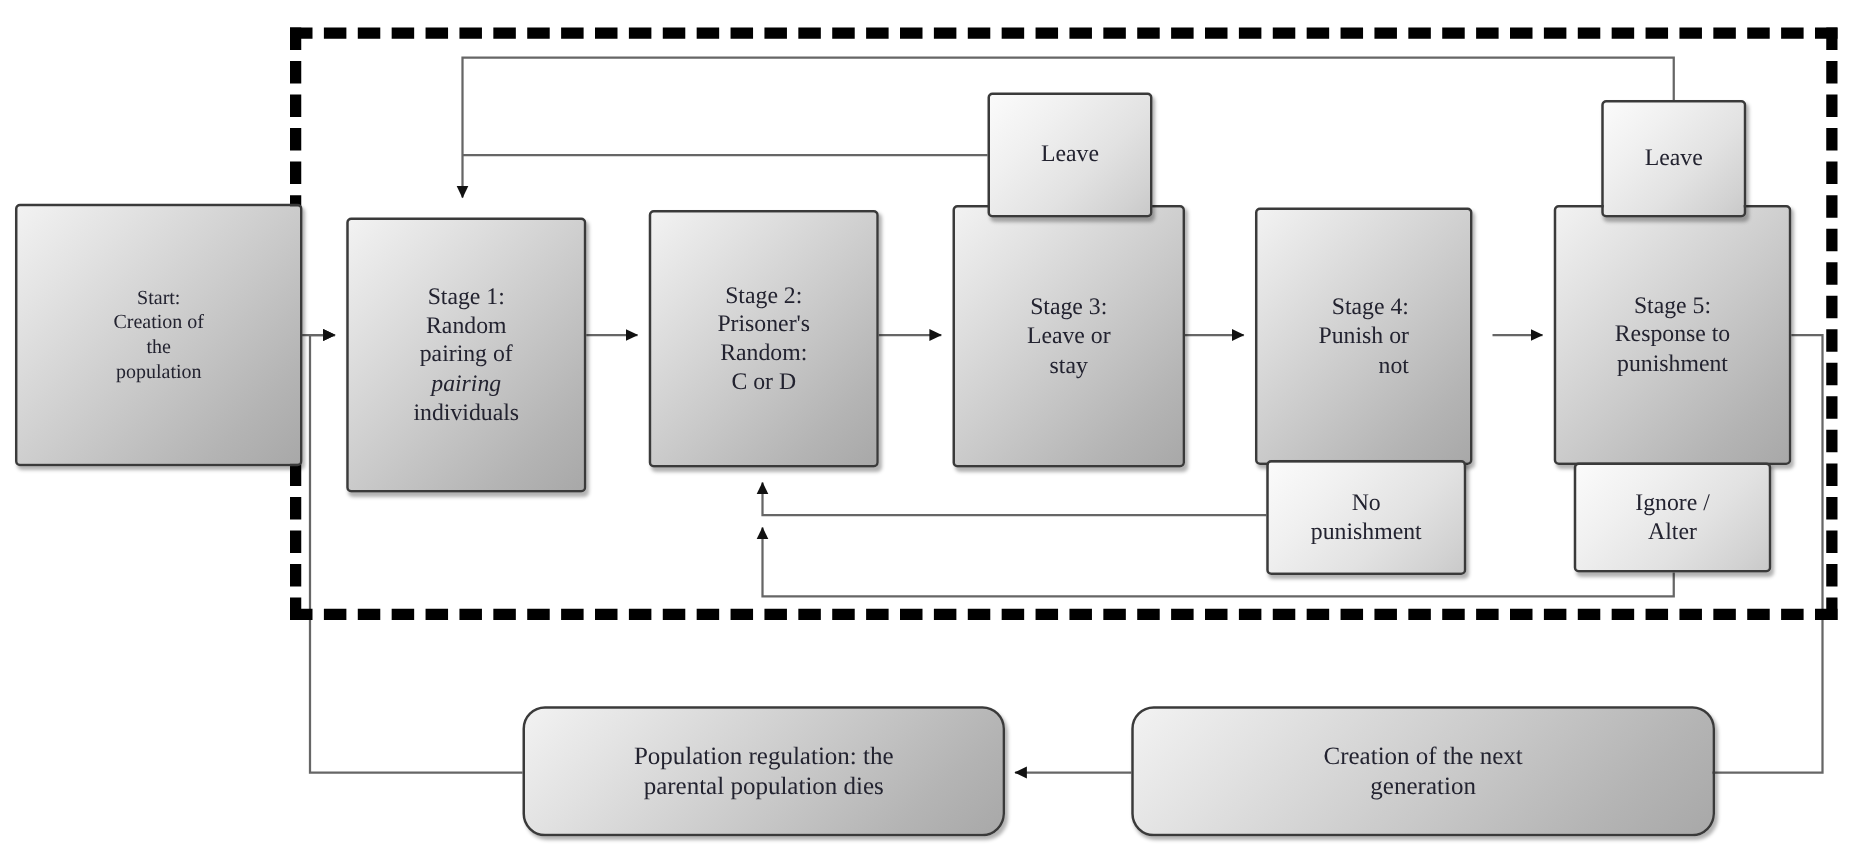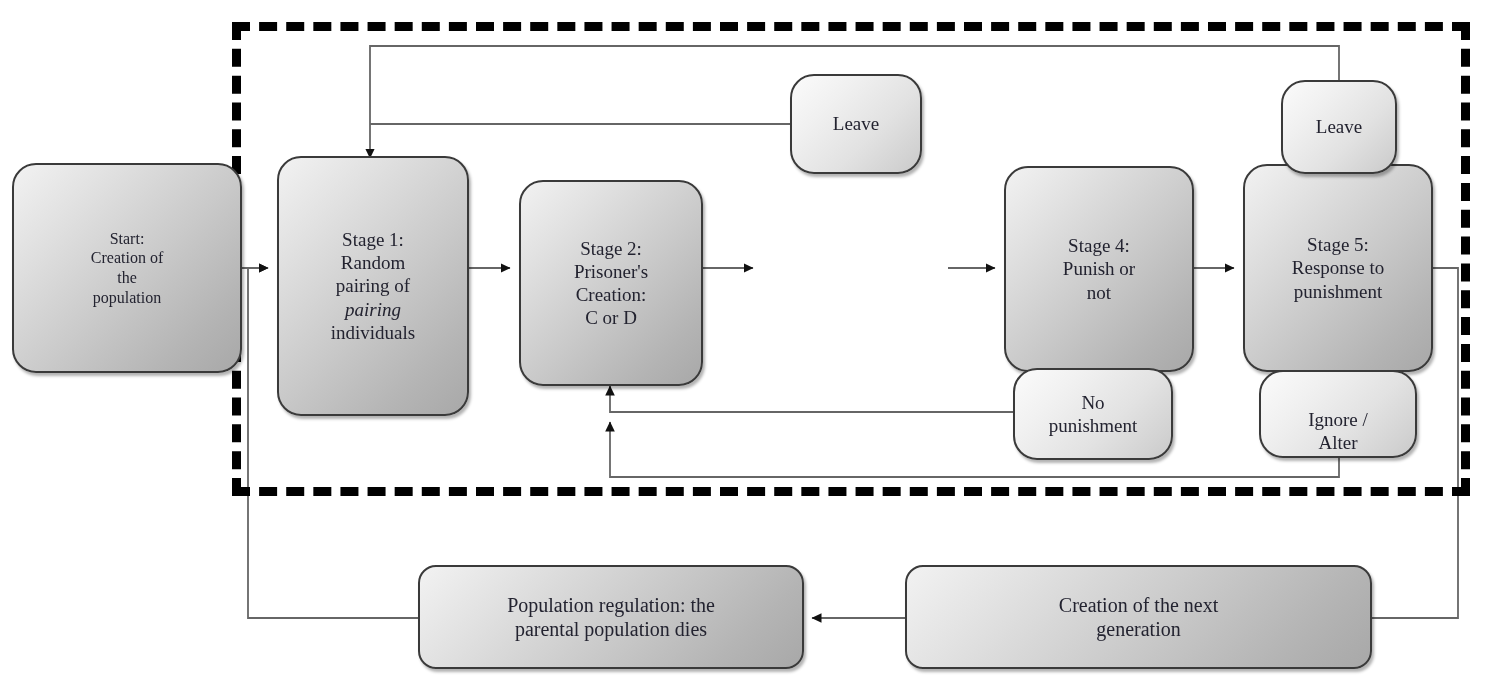--- a/index.html
+++ b/index.html
@@ -28,21 +28,21 @@
     z-index: 1;
   }
   .node {
     position: absolute;
     box-sizing: border-box;
     display: flex;
     align-items: center;
     justify-content: center;
     text-align: center;
     border: 2px solid #3a3a3a;
-    border-radius: 24px;
+    border-radius: 4px;
     color: #232330;
     line-height: 1.22;
     z-index: 3;
     box-shadow: 2px 3px 3px rgba(0,0,0,0.30);
     background:
       linear-gradient(135deg, #f2f2f2 0%, #e2e2e2 22%, #c9c9c9 55%, #b4b4b4 82%, #a8a8a8 100%);
     padding: 2px 6px;
   }
   .node.light {
     background:
@@ -108,45 +108,52 @@
 
   <div class="node" style="left:12px; top:163px; width:230px; height:210px; font-size:16px;">
     <span>
       <span class="txt">Start:</span>
       <span class="txt">Creation of</span>
       <span class="txt">the</span>
       <span class="txt">population</span>
     </span>
   </div>
 
-  <div class="node" style="left:277px; top:156px; width:192px; height:260px; font-size:19px;">
+  <div class="node" style="left:277px; top:174px; width:192px; height:220px; font-size:19px;">
     <span>
       <span class="txt">Stage 1:</span>
       <span class="txt">Random</span>
       <span class="txt">pairing of</span>
       <em class="txt">pairing</em>
       <span class="txt">individuals</span>
     </span>
   </div>
 
-  <div class="node" style="left:519px; top:168px; width:184px; height:206px; font-size:19px;margin-top:12px;">
+  <div class="node" style="left:519px; top:168px; width:184px; height:206px; font-size:19px;">
     <span>
       <span class="txt">Stage 2:</span>
       <span class="txt">Prisoner's</span>
-      <span class="txt">Creation:</span>
+      <span class="txt">Random:</span>
       <span class="txt">C or D</span>
     </span>
   </div>
 
+  <div class="node" style="left:762px; top:164px; width:186px; height:210px; font-size:19px;">
+    <span>
+      <span class="txt">Stage 3:</span>
+      <span class="txt">Leave or</span>
+      <span class="txt">stay</span>
+    </span>
+  </div>
 
   <div class="node light" style="left:790px; top:74px; width:132px; height:100px; font-size:19px;">
     <span class="txt">Leave</span>
   </div>
 
-  <div class="node" style="left:1004px; top:166px; width:190px; height:206px; font-size:19px;">
+  <div class="node" style="left:1004px; top:166px; width:174px; height:206px; font-size:19px;text-align:right;">
     <span>
       <span class="txt">Stage 4:</span>
       <span class="txt">Punish or</span>
       <span class="txt">not</span>
     </span>
   </div>
 
   <div class="node light" style="left:1013px; top:368px; width:160px; height:92px; font-size:19px;">
     <span>
       <span class="txt">No</span>
@@ -159,21 +166,21 @@
       <span class="txt">Stage 5:</span>
       <span class="txt">Response to</span>
       <span class="txt">punishment</span>
     </span>
   </div>
 
   <div class="node light" style="left:1281px; top:80px; width:116px; height:94px; font-size:19px;">
     <span class="txt">Leave</span>
   </div>
 
-  <div class="node light" style="left:1259px; top:370px; width:158px; height:88px; font-size:19px;align-items:flex-end;">
+  <div class="node light" style="left:1259px; top:370px; width:158px; height:88px; font-size:19px;">
     <span>
       <span class="txt">Ignore /</span>
       <span class="txt">Alter</span>
     </span>
   </div>
 
   <div class="node wide" style="left:418px; top:565px; width:386px; height:104px; font-size:20px;text-align:center;">
     <span>
       <span class="txt">Population regulation: the</span>
       <span class="txt">parental population dies</span>

